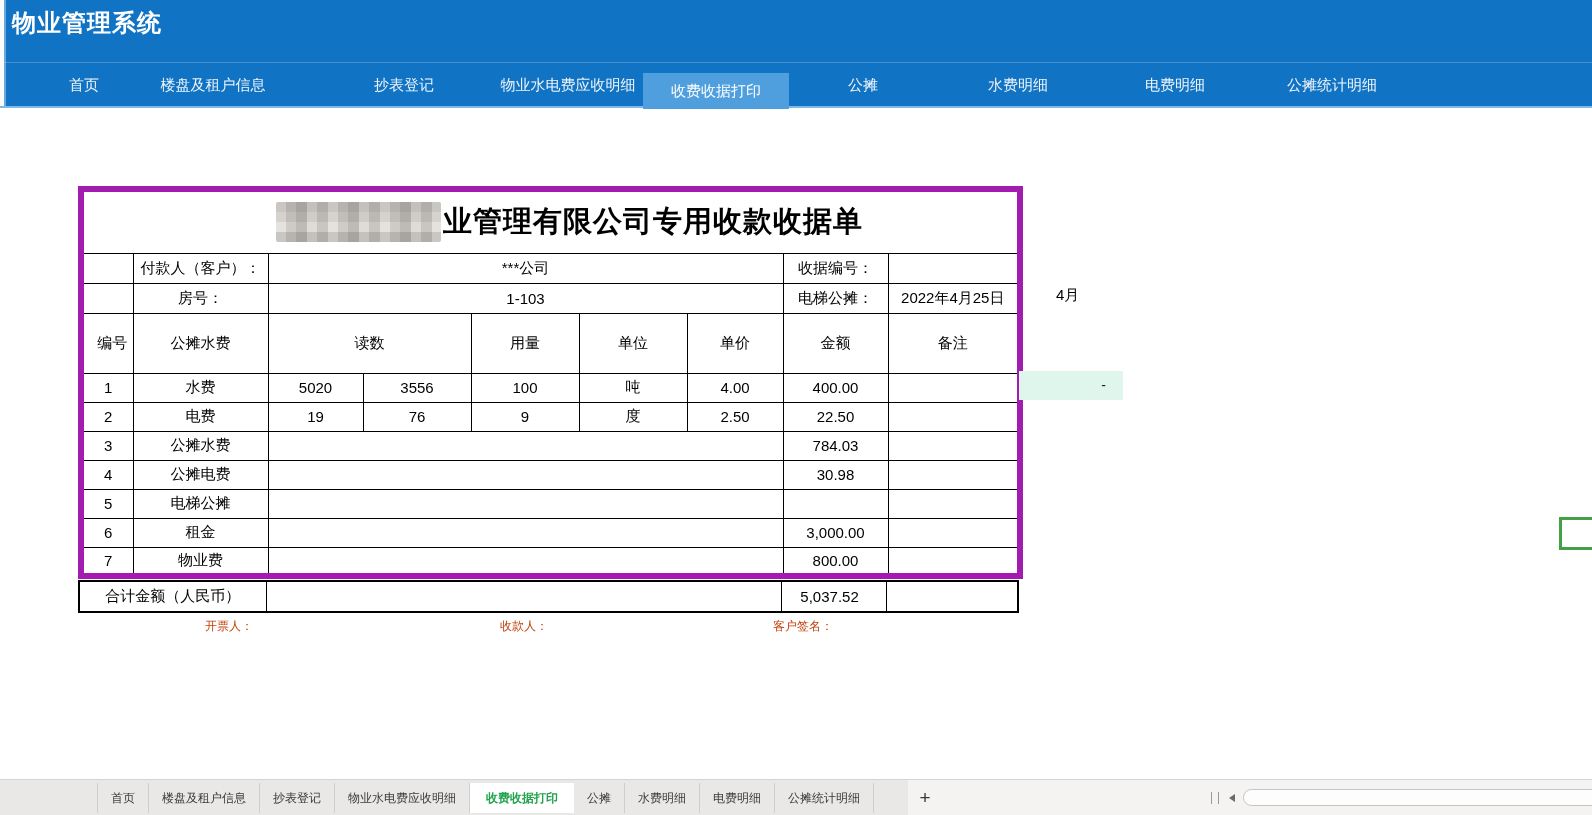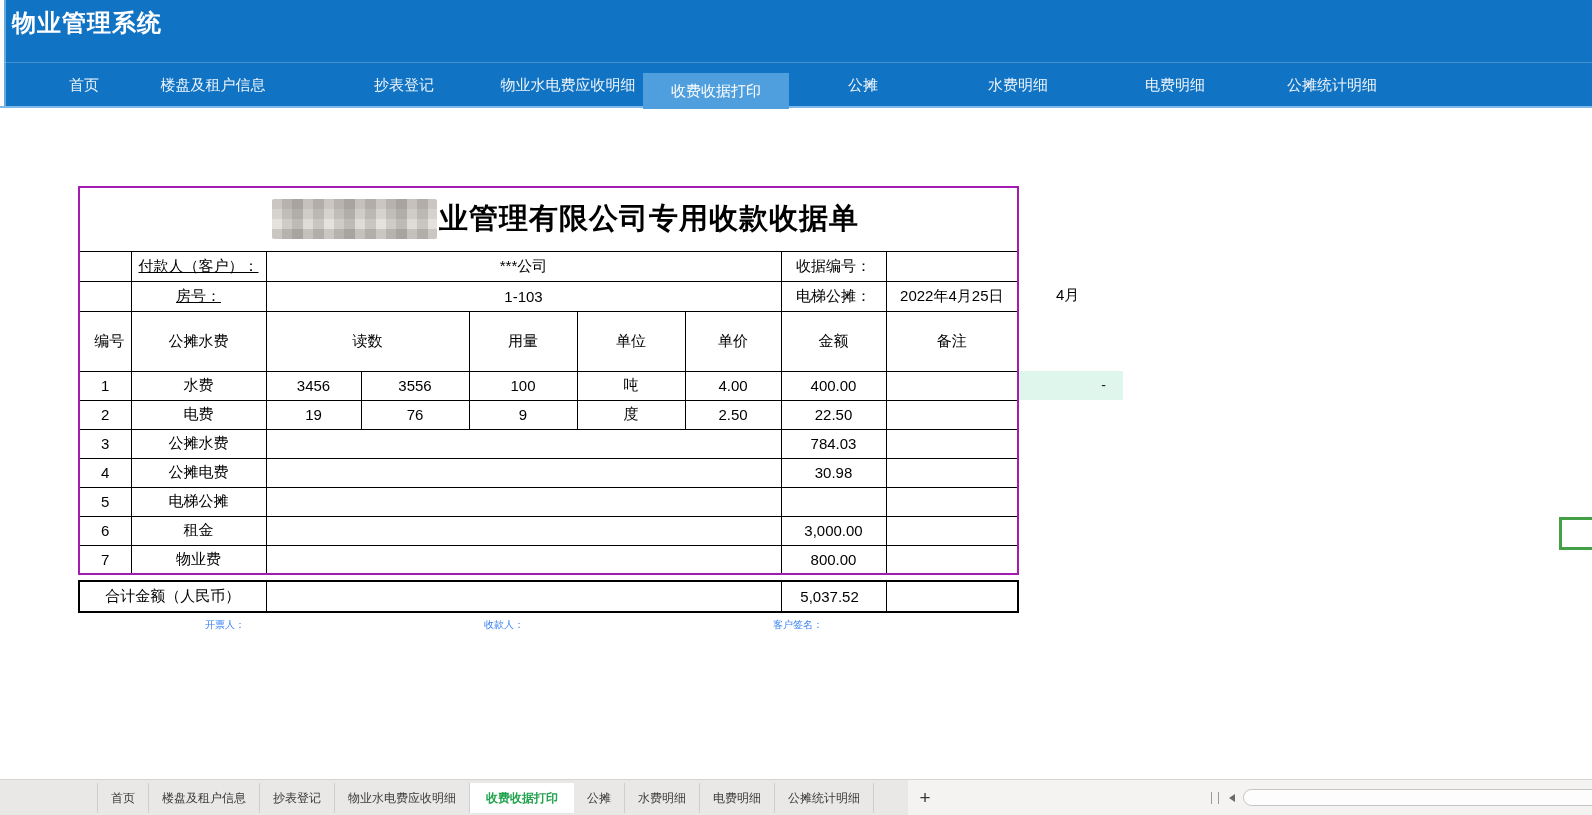--- a/index.html
+++ b/index.html
@@ -12,41 +12,41 @@
   .app-header .edge-white{position:absolute;left:0;top:0;bottom:0;width:4px;background:#FBFBFB;}
   .app-header .edge-blue{position:absolute;left:4px;top:0;bottom:0;width:2px;background:#66A9DF;}
   .app-title{position:absolute;left:12px;top:7px;font-size:24px;font-weight:600;color:#FFFFFF;letter-spacing:1px;}
   .nav-row{position:absolute;left:0;top:62px;width:100%;height:46px;border-top:1px solid rgba(255,255,255,0.22);}
   .nav-item{position:absolute;top:0;height:46px;line-height:44px;transform:translateX(-50%);
             color:#EDF4FB;font-size:15px;cursor:default;white-space:nowrap;}
   .nav-item.active{background:#4F9FDF;color:#FFFFFF;padding:0 28px;transform:translateX(-50%);top:10px;height:36px;line-height:36px;}
 
   
   table.receipt{position:absolute;left:78px;top:186px;width:939px;border-collapse:collapse;
-                table-layout:fixed;border:2px solid #a21caf;background:#fff;padding-left:42px;}
+                table-layout:fixed;border:6px solid #a21caf;background:#fff;padding-left:42px;}
   table.receipt td,table.receipt th{border:1px solid #000;font-size:15px;font-weight:400;
                 padding:0;overflow:hidden;white-space:nowrap;vertical-align:middle;text-align:center;}
   tr.h64{height:64px;} tr.h30{height:30px;} tr.h60{height:60px;} tr.h29{height:29px;}
   .title-cell{text-align:left;}
   .title-flex{display:flex;align-items:center;padding-left:192px;gap:2px;}
   .censor{display:inline-block;width:165px;height:40px;border-radius:2px;
      background:
        repeating-linear-gradient(0deg, rgba(90,80,70,0.18) 0 10px, rgba(255,255,255,0.05) 10px 20px, rgba(120,110,100,0.12) 20px 30px),
        repeating-linear-gradient(90deg,#E3E0DD 0 10px,#CBC8C5 10px 20px,#B9B6B3 20px 31px,#DCD9D6 31px 41px,#C5C2BF 41px 52px);}
   .receipt-title-text{font-size:29px;font-weight:600;letter-spacing:1px;}
-  td.lbl{text-align:right;padding-right:3px;text-decoration:underline;}
+  td.lbl{text-align:right;padding-right:3px;}
   td.val{text-align:left;padding-left:4px;margin-top:13px;}
   td.num{text-align:right;padding-right:8px;}
   th.th-no div{width:22px;margin:0 auto;word-break:break-all;line-height:20px;}
 
   table.total-box{position:absolute;left:78px;top:580px;width:939px;border-collapse:collapse;
                 table-layout:fixed;border:2px solid #000;background:#fff;}
   table.total-box td{border:1px solid #000;font-size:15px;padding:0;white-space:nowrap;text-align:center;height:29px;}
 
-  .sign-label{position:absolute;top:618px;font-size:10px;color:#3b82f6;white-space:nowrap;}
+  .sign-label{position:absolute;top:618px;font-size:12px;color:#c2410c;white-space:nowrap;}
 
   .month-note{position:absolute;left:1056px;top:286px;font-size:15px;}
   .mint-cell{position:absolute;left:1019px;top:371px;width:104px;height:29px;background:#DFF6EC;
              font-size:14px;line-height:29px;text-align:right;padding-right:17px;box-sizing:border-box;color:#222;}
   .selection-box{position:absolute;left:1559px;top:517px;width:60px;height:33px;border:3px solid #43A047;
              background:#fff;box-sizing:border-box;}
 
   
   .bottom-bar{position:absolute;left:0;top:779px;width:1592px;height:36px;background:#F4F3F2;
               border-top:1px solid #D5D4D3;box-sizing:border-box;}
@@ -130,21 +130,21 @@
       <th colspan="2">读数</th>
       <th>用量</th>
       <th>单位</th>
       <th>单价</th>
       <th>金额</th>
       <th>备注</th>
     </tr>
     <tr class="h29">
       <td>1</td>
       <td>水费</td>
-      <td>3456</td>
+      <td>5020</td>
       <td>3556</td>
       <td>100</td>
       <td>吨</td>
       <td class="num">4.00</td>
       <td class="num">400.00</td>
       <td></td>
     </tr>
     <tr class="h29">
       <td>2</td>
       <td>电费</td>
@@ -210,21 +210,21 @@
         <tr>
       <td colspan="2">合计金额（人民币）</td>
       <td colspan="5"></td>
       <td class="num" style="padding-right:8px">5,037.52</td>
       <td></td>
     </tr>
   </tbody>
     </table>
 
   <span class="sign-label" style="left:205px">开票人：</span>
-  <span class="sign-label" style="left:484px">收款人：</span>
+  <span class="sign-label" style="left:500px">收款人：</span>
   <span class="sign-label" style="left:773px">客户签名：</span>
 
   <span class="month-note">4月</span>
   <div class="mint-cell">-</div>
   <div class="selection-box"></div>
 
   <div class="bottom-bar">
     <div class="tabs-zone"></div>
     <div class="sheet-tabs">
       <span class="sheet-tab">首页</span>

